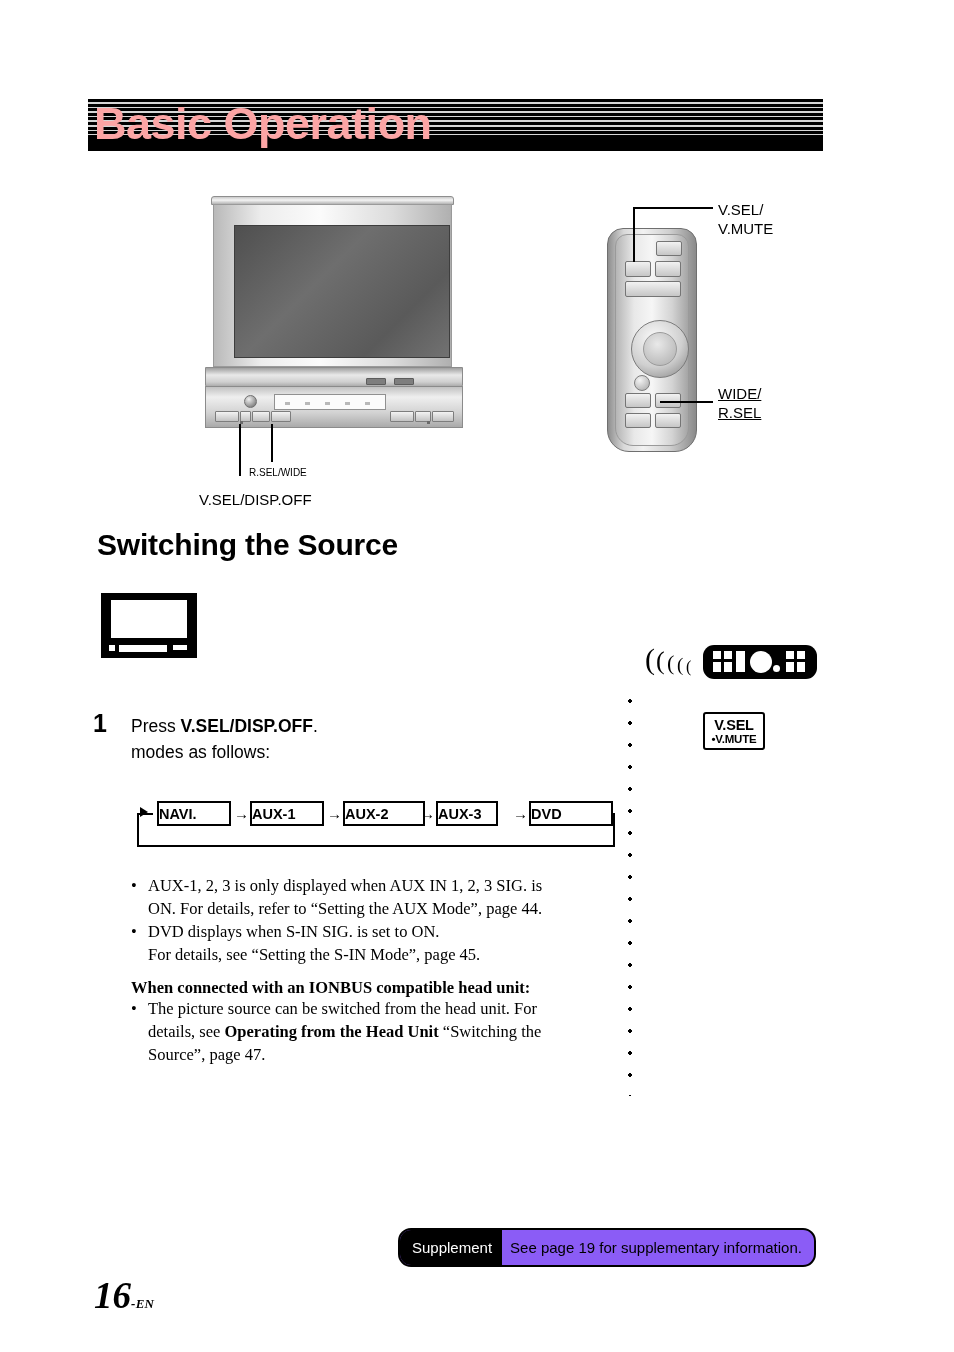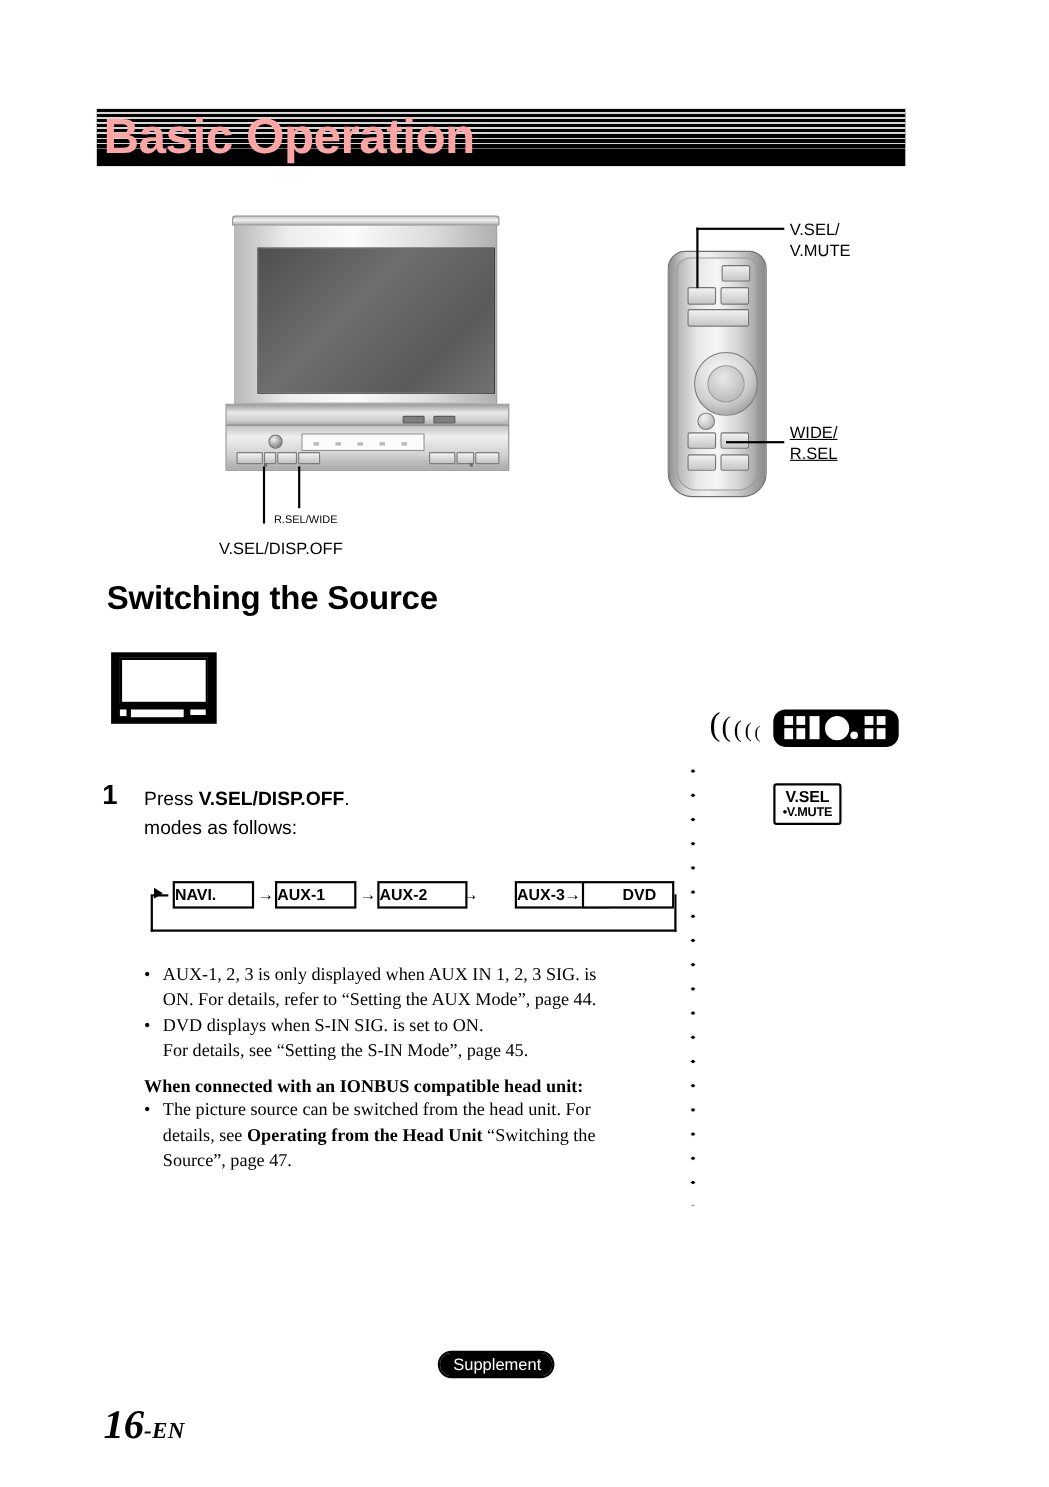--- a/index.html
+++ b/index.html
@@ -300,42 +300,42 @@
     width:62px; height:38px;
     border:2px solid #000; background:#fff; border-radius:3px;
     box-sizing:border-box; text-align:center;
   }
   .keybox .k1 { font-size:14.5px; font-weight:bold; line-height:16px; margin-top:3px; letter-spacing:-0.2px;}
   .keybox .k2 { font-size:11.5px; font-weight:bold; line-height:13px; letter-spacing:-0.2px;}
 
   
   .supplement {
     position:absolute; left:398px; top:1228px;
-    height:25px; display:flex; align-items:stretch;
+    height:39px; display:flex; align-items:stretch;
     border:2px solid #000; border-radius:13px; overflow:hidden;
     background:#8b5cf6; box-sizing:border-box;
   }
   .supplement .sup-tag {
     background:#000; color:#fff; font-size:15px;
     padding:0 10px 0 12px; display:flex; align-items:center;
     white-space:nowrap;
   }
   .supplement .sup-txt {
     color:#000; font-size:15px; padding:0 12px 0 8px;
     display:flex; align-items:center; white-space:nowrap;
   }
 
   
   .pagenum {
     position:absolute; left:94px; top:1274px;
     font-family:"Liberation Serif", serif;
     font-weight:bold; font-style:italic;
   }
   .pagenum .pn-num { font-size:37px; }
-  .pagenum .pn-en { font-size:21px; font-style:italic; letter-spacing:0.3px; }
+  .pagenum .pn-en { font-size:13px; font-style:italic; letter-spacing:0.3px; }
 </style>
 </head>
 <body>
 
 <div class="banner">
   <div class="banner-stripes"></div>
   <div class="banner-title">Basic Operation</div>
 </div>
 
 <div class="monitor">
@@ -427,23 +427,23 @@
   <div class="flow-loop-right"></div>
   <div class="flow-intap"></div>
   <div class="flow-arrowhead"></div>
 
   <div class="flow-box" style="left:20px;width:74px;">NAVI.</div>
   <div class="flow-arrow" style="left:97px;">→</div>
   <div class="flow-box" style="left:113px;width:74px;">AUX-1</div>
   <div class="flow-arrow" style="left:190px;">→</div>
   <div class="flow-box" style="left:206px;width:82px;">AUX-2</div>
   <div class="flow-arrow" style="left:283px;">→</div>
-  <div class="flow-box" style="left:299px;width:86px;margin-left:32px;">AUX-3</div>
+  <div class="flow-box" style="left:299px;width:62px;">AUX-3</div>
   <div class="flow-arrow" style="left:376px;">→</div>
-  <div class="flow-box" style="left:392px;width:84px;padding-left:35px;">DVD</div>
+  <div class="flow-box" style="left:392px;width:84px;">DVD</div>
 </div>
 
 <div class="notes">
   <div class="bullet-row">
     <div class="bul">•</div>
     <div class="txt">
       <div>AUX-1, 2, 3 is only displayed when AUX IN 1, 2, 3 SIG. is</div>
       <div>ON. For details, refer to “Setting the AUX Mode”, page 44.</div>
     </div>
   </div>
@@ -492,17 +492,18 @@
 
 <div class="dotted-line"></div>
 
 <div class="keybox">
   <div class="k1">V.SEL</div>
   <div class="k2">•V.MUTE</div>
 </div>
 
 <div class="supplement">
   <div class="sup-tag">Supplement</div>
+  <div class="sup-txt">See page 19 for supplementary information.</div>
 </div>
 
 <div class="pagenum">
   <span class="pn-num">16</span><span class="pn-en">-EN</span>
 </div>
 
 </body></html>

